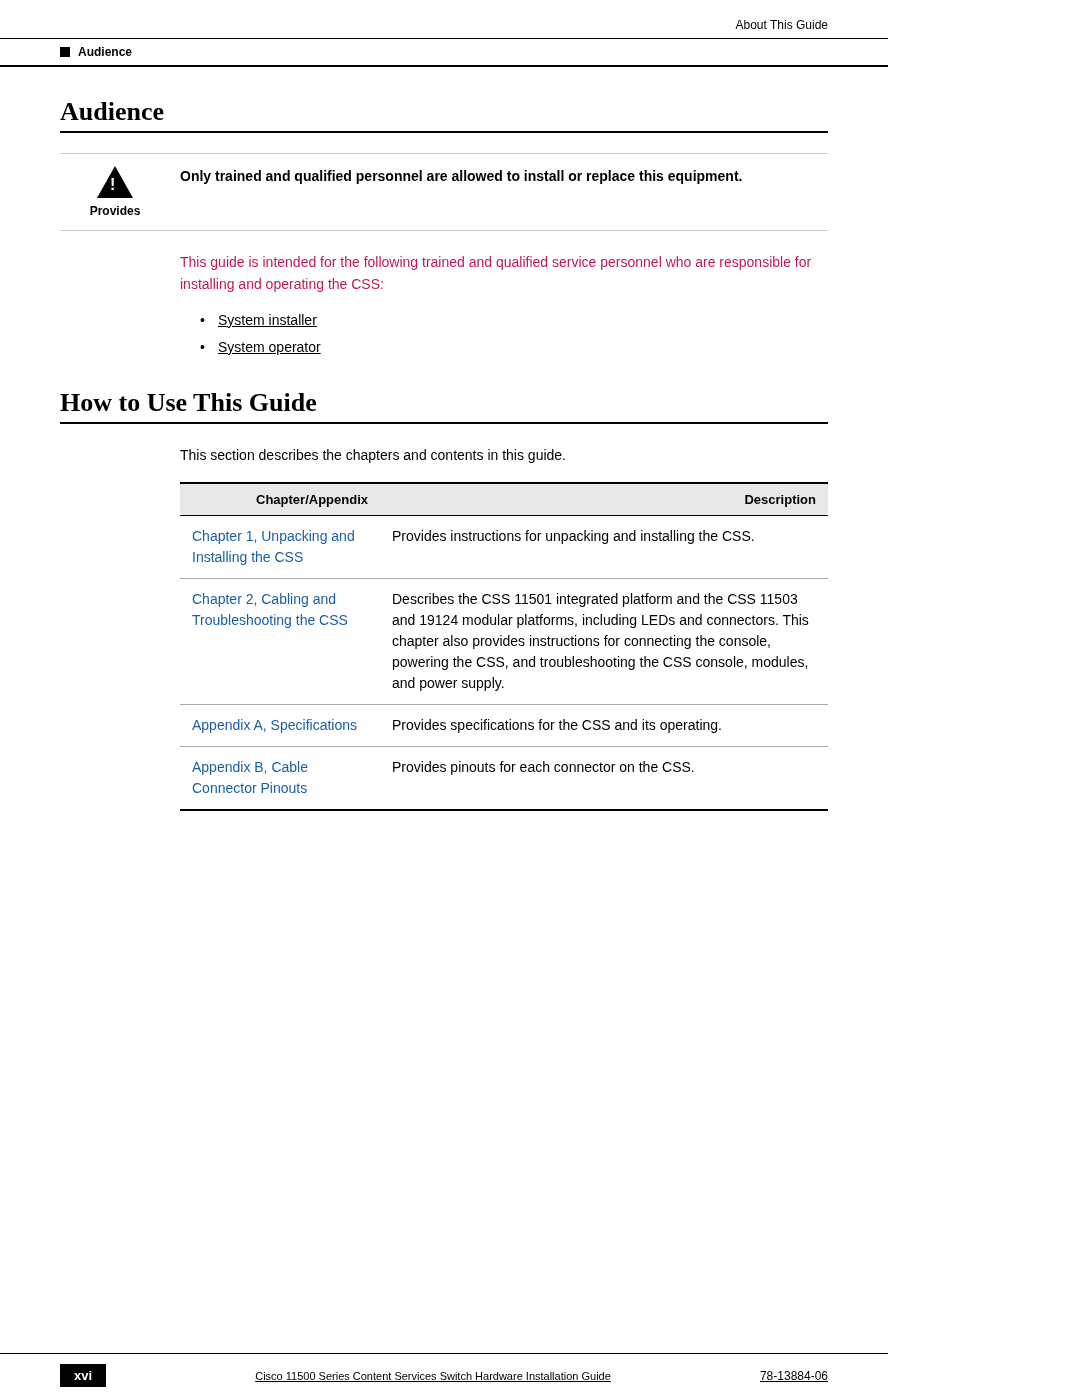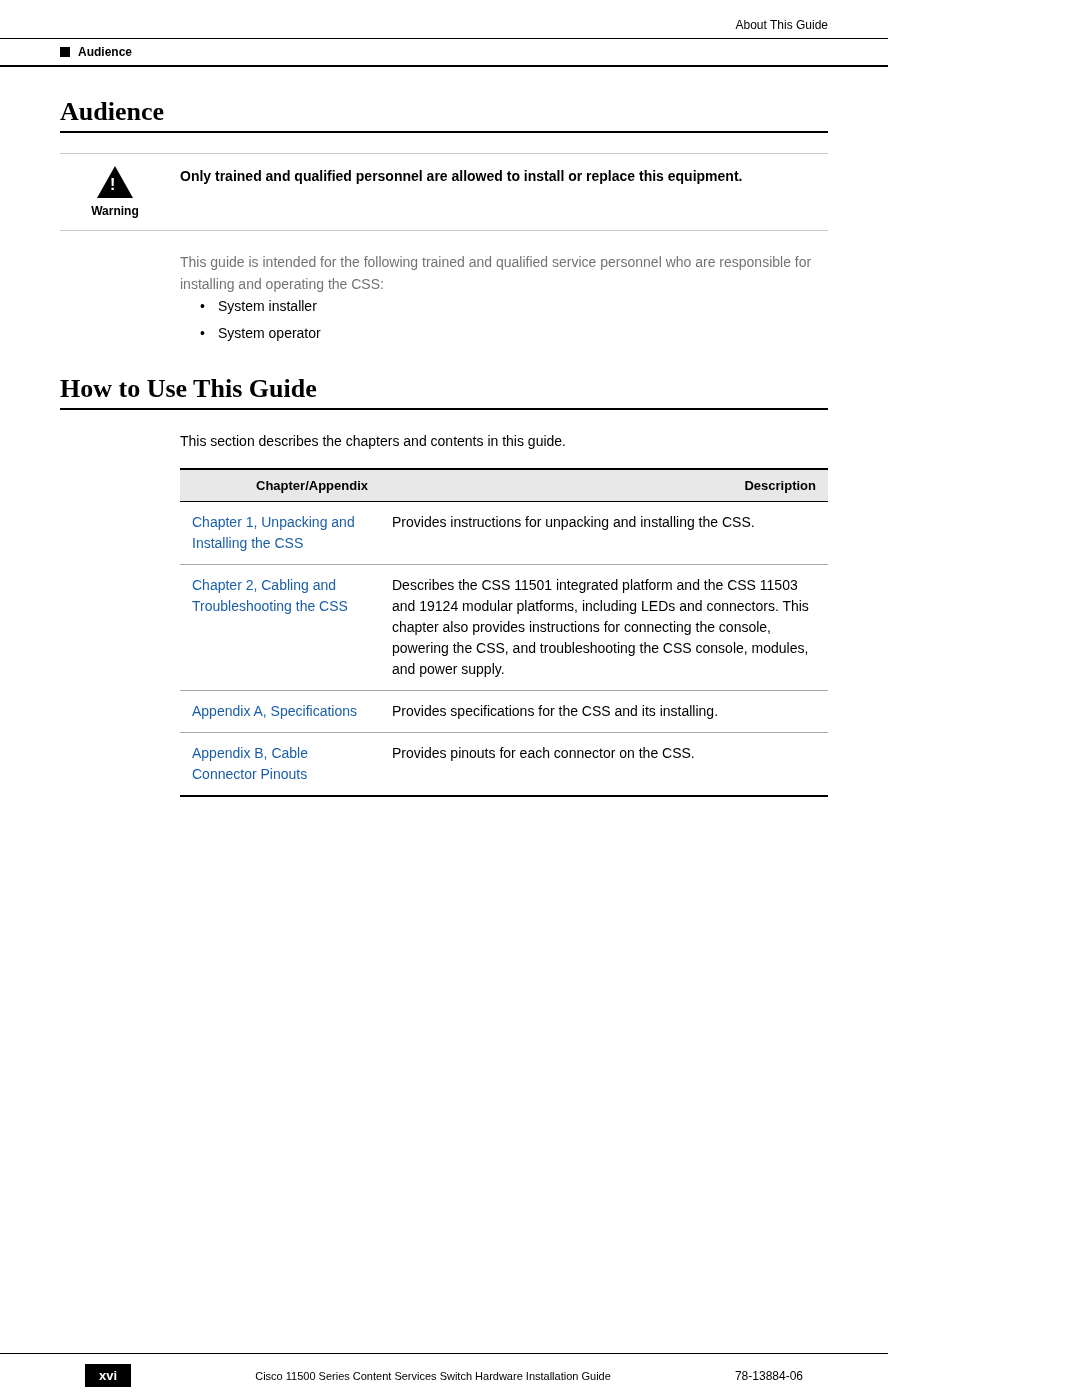--- a/index.html
+++ b/index.html
@@ -131,29 +131,31 @@
     }
 
     .warning-text strong {
       font-weight: bold;
     }
 
     
     .body-text {
       font-size: 14px;
       line-height: 1.6;
-      color: #737373;
+      color: #be185d;
+      margin-bottom: 14px;
       margin-left: 120px;
     }
 
     
     .bullet-list {
       margin-left: 140px;
       margin-bottom: 20px;
       list-style: none;
+      text-decoration: underline;
     }
 
     .bullet-list li {
       position: relative;
       padding-left: 18px;
       margin-bottom: 6px;
       font-size: 14px;
       line-height: 1.5;
     }
 
@@ -218,22 +220,23 @@
       text-decoration: none;
       display: block;
     }
 
     
     .page-footer {
       display: flex;
       justify-content: space-between;
       align-items: center;
       border-top: 1px solid #000;
-      padding: 10px 85px;
+      padding: 10px 60px;
       margin-top: auto;
+      text-decoration: underline;
     }
 
     .footer-page-num {
       background: #000;
       color: #fff;
       font-size: 13px;
       font-weight: bold;
       padding: 4px 14px;
     }
 
@@ -269,21 +272,21 @@
   </div>
 
   <div class="main-content">
 
     <div>
       <h1 class="section-title">Audience</h1>
 
       <div class="warning-container">
         <div class="warning-left">
           <div class="warning-triangle"></div>
-          <span class="warning-label">Warning</span>
+          <span class="warning-label">Provides</span>
         </div>
         <div class="warning-text">
           <strong>Only trained and qualified personnel are allowed to install or replace this equipment.</strong>
         </div>
       </div>
 
       <p class="body-text">This guide is intended for the following trained and qualified service personnel who are responsible for installing and operating the CSS:</p>
 
       <ul class="bullet-list">
         <li>System installer</li>
@@ -313,21 +316,21 @@
           <tr>
             <td class="link-cell">
               <a>Chapter 2, Cabling and Troubleshooting the CSS</a>
             </td>
             <td>Describes the CSS 11501 integrated platform and the CSS 11503 and 19124 modular platforms, including LEDs and connectors. This chapter also provides instructions for connecting the console, powering the CSS, and troubleshooting the CSS console, modules, and power supply.</td>
           </tr>
           <tr>
             <td class="link-cell">
               <a>Appendix A, Specifications</a>
             </td>
-            <td>Provides specifications for the CSS and its installing.</td>
+            <td>Provides specifications for the CSS and its operating.</td>
           </tr>
           <tr class="table-bottom-border">
             <td class="link-cell">
               <a>Appendix B, Cable Connector Pinouts</a>
             </td>
             <td>Provides pinouts for each connector on the CSS.</td>
           </tr>
         </tbody>
       </table>
     </div>

